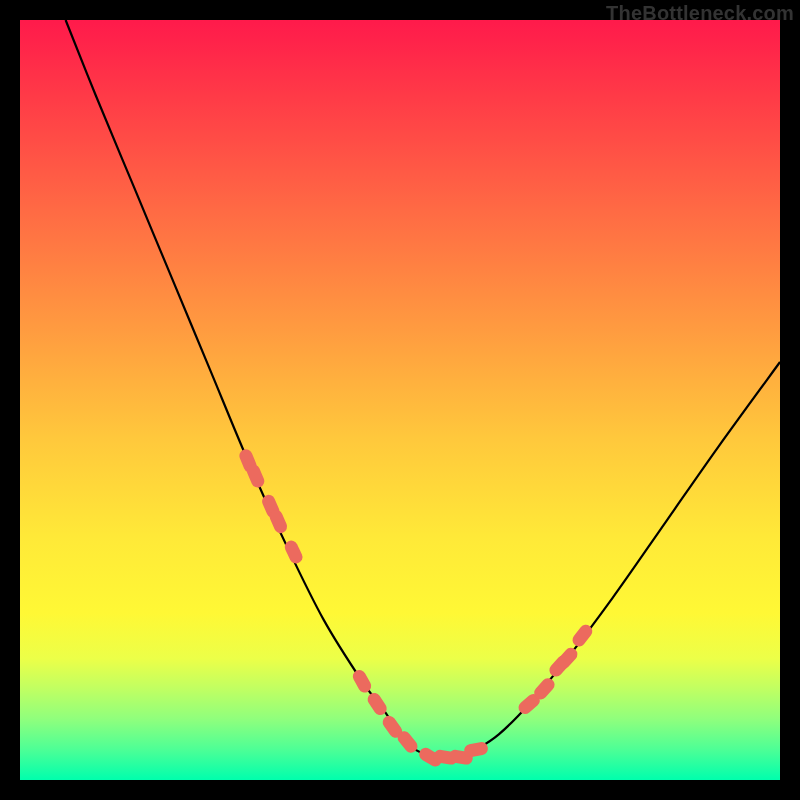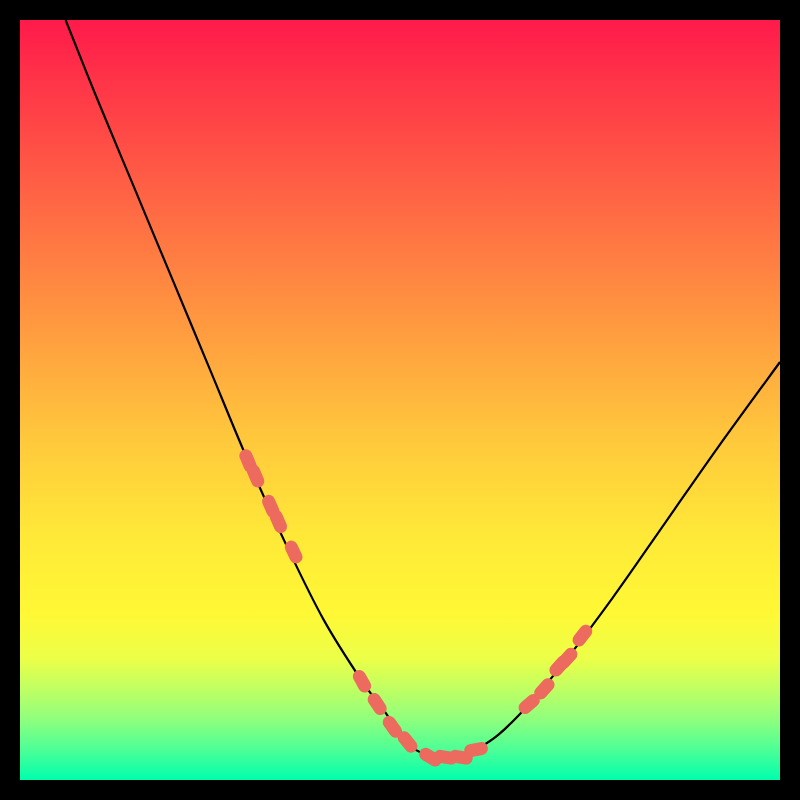--- a/index.html
+++ b/index.html
@@ -53,20 +53,21 @@
     top: 0;
     width: 760px;
     height: 760px;
     overflow: visible;
   }
 </style>
 </head>
 <body>
 
 <div class="chart-container">
+  <div class="watermark">TheBottleneck.com</div>
   <div class="plot-area">
     <svg class="curve" viewBox="0 0 760 760">
       <g id="curve-path">
           <path d="M 45.6 0.0 C 50.7 12.7, 64.6 48.1, 76.0 76.0 C 87.4 103.9, 101.3 136.8, 114.0 167.2 C 126.7 197.6, 139.3 228.0, 152.0 258.4 C 164.7 288.8, 177.3 319.2, 190.0 349.6 C 202.7 380.0, 215.3 411.7, 228.0 440.8 C 240.7 469.9, 253.3 497.8, 266.0 524.4 C 278.7 551.0, 291.3 577.6, 304.0 600.4 C 316.7 623.2, 331.9 646.0, 342.0 661.2 C 352.1 676.4, 358.5 682.7, 364.8 691.6 C 371.1 700.5, 374.9 708.1, 380.0 714.4 C 385.1 720.7, 388.9 725.8, 395.2 729.6 C 401.5 733.4, 410.4 735.9, 418.0 737.2 C 425.6 738.5, 434.5 738.5, 440.8 737.2 C 447.1 735.9, 449.7 733.4, 456.0 729.6 C 462.3 725.8, 469.9 722.0, 478.8 714.4 C 487.7 706.8, 497.8 696.7, 509.2 684.0 C 520.6 671.3, 533.3 656.1, 547.2 638.4 C 561.1 620.7, 576.3 600.4, 592.8 577.6 C 609.3 554.8, 628.3 526.9, 646.0 501.6 C 663.7 476.3, 680.2 452.2, 699.2 425.6 C 718.2 399.0, 749.9 355.9, 760.0 342.0" fill="none" stroke="#000" stroke-width="2.2"></path>
         </g>
       <g id="marker-group">
           <g transform="translate(228.0,440.8) rotate(67.4)">
             <rect x="-12" y="-6.5" width="24" height="13" rx="6.5" fill="#ec6a5e"></rect>
           </g>
           <g transform="translate(235.6,456.0) rotate(66.5)">

